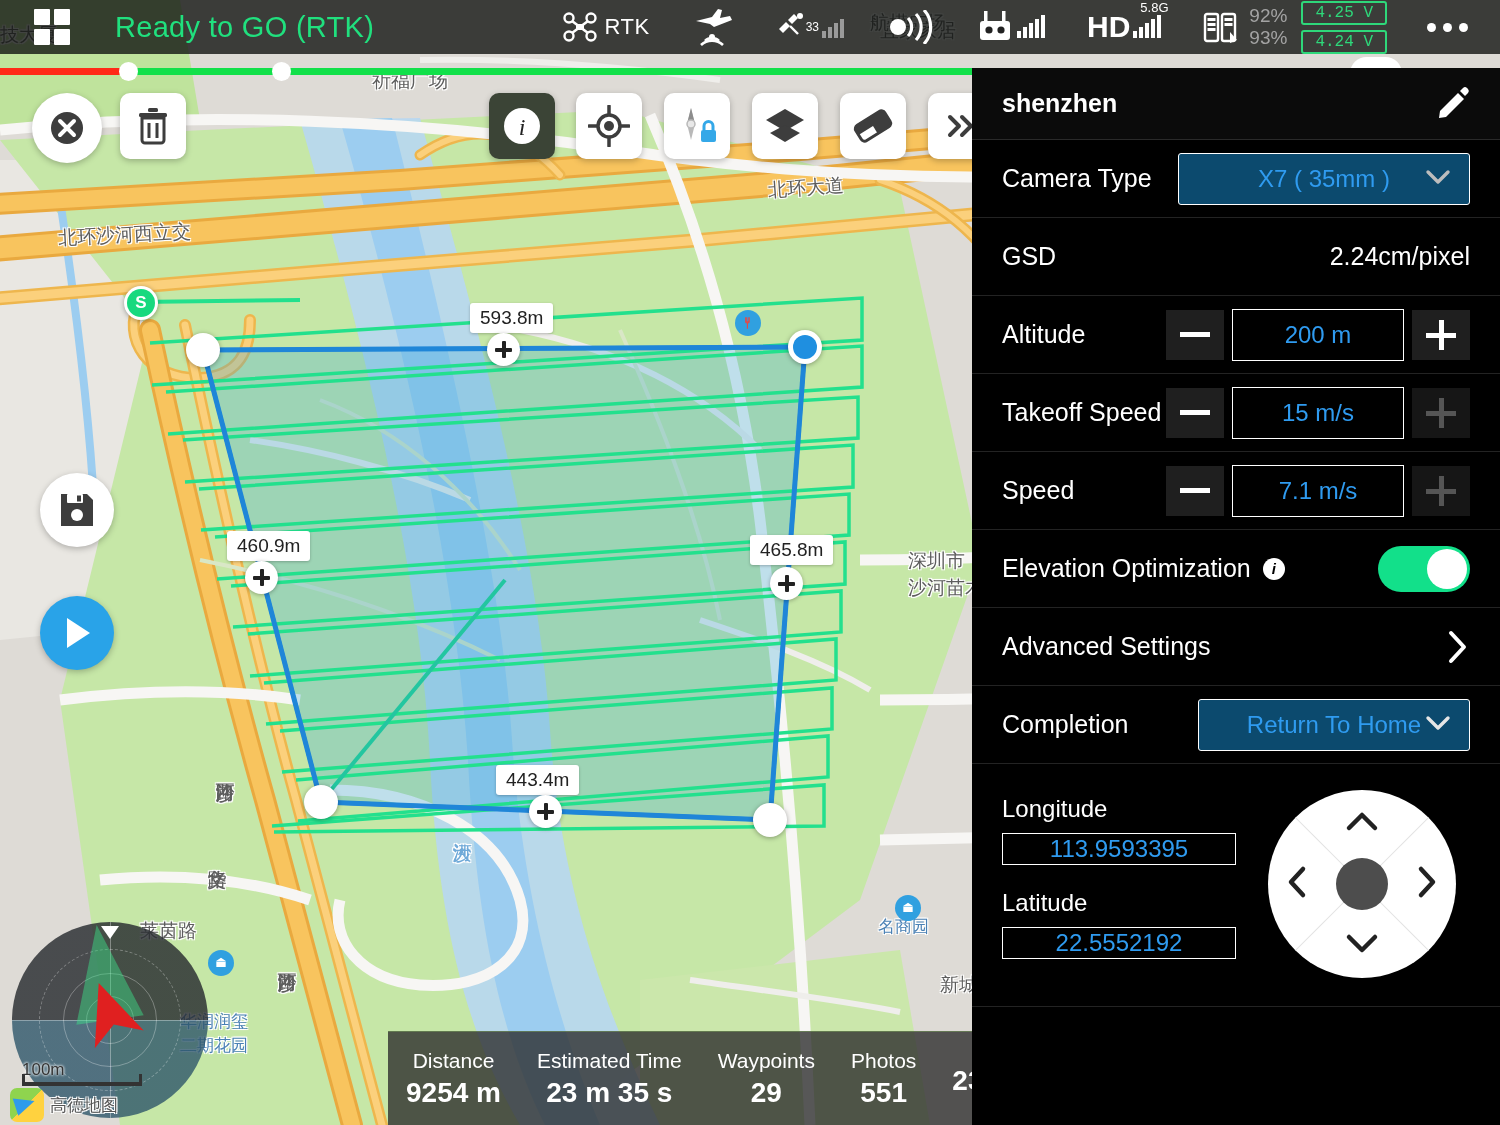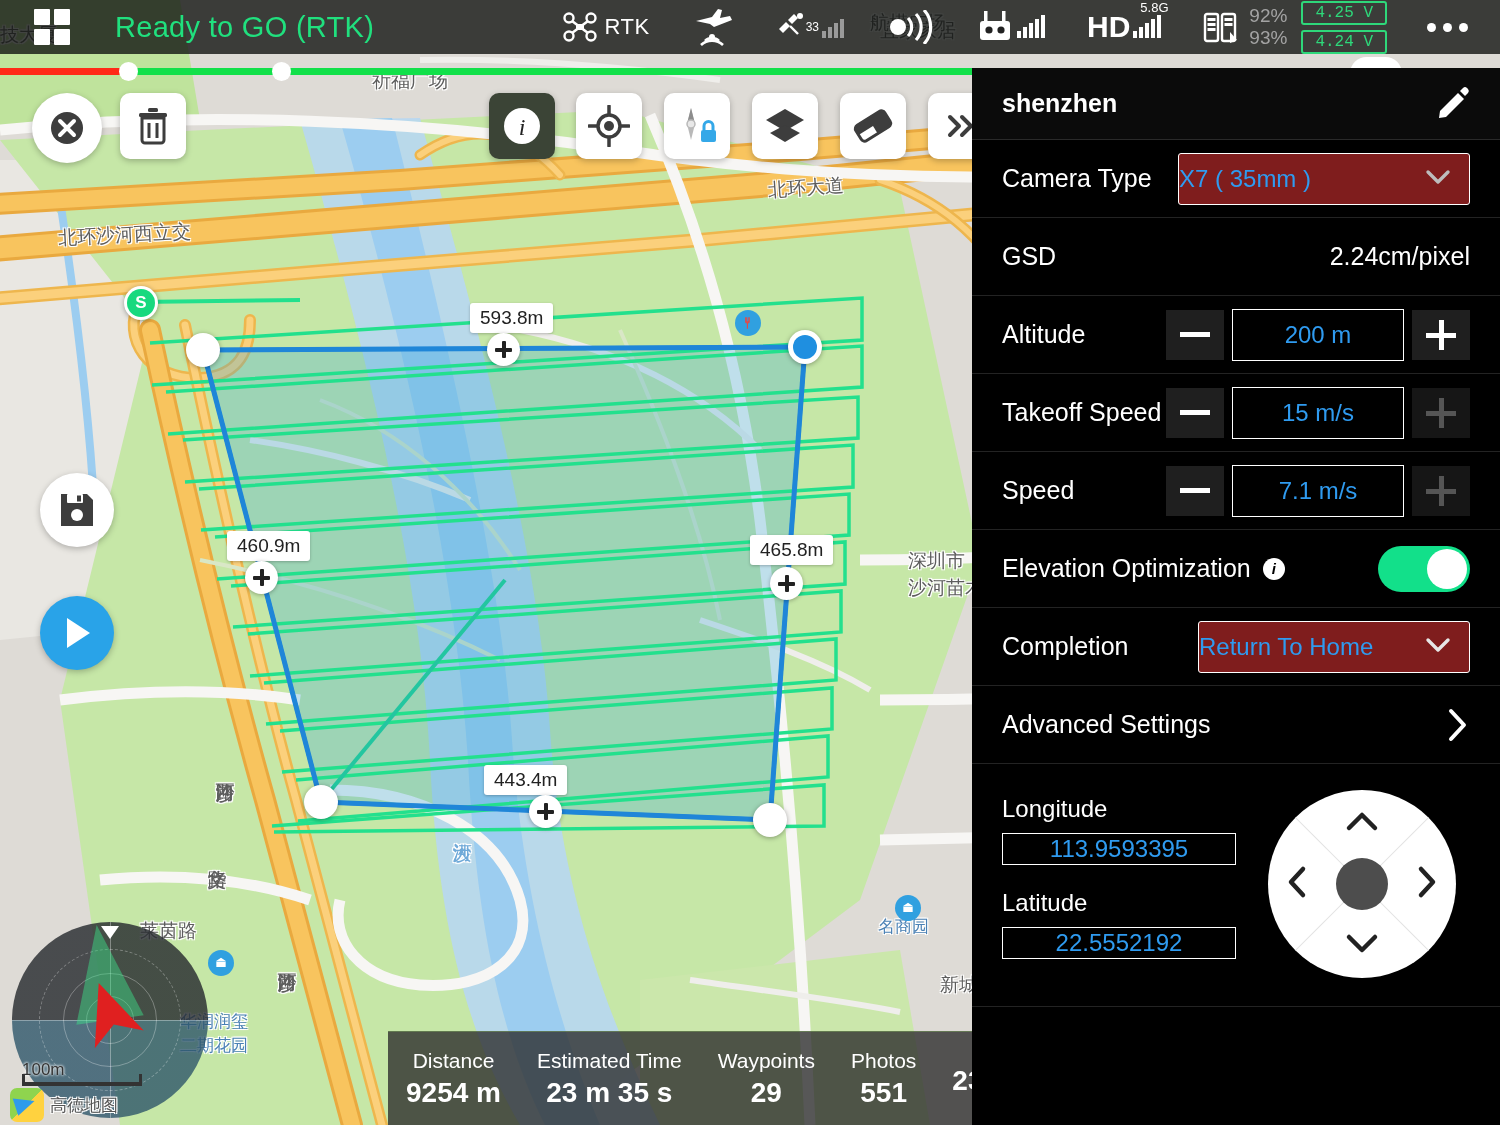--- a/index.html
+++ b/index.html
@@ -188,21 +188,21 @@
   #panel-title { color:#fff; font-size:25px; font-weight:bold; }
   #edit-icon { margin-left:auto; }
   .prow {
     display:flex; align-items:center; padding:0 30px; min-height:78px;
     border-bottom:1px solid #232323; color:#fff;
   }
   .prow .lbl { font-size:25px; color:#fff; }
   .prow .right { margin-left:auto; display:flex; align-items:center; }
   .dropdown {
     border:1px solid #fff; border-radius:3px; height:52px; min-width:292px;
-    display:flex; align-items:center; position:relative; background:#7f1d1d;
+    display:flex; align-items:center; justify-content:center; position:relative; background:#0c4a6e;
   }
   .dropdown .dval { color:#2f9bf0; font-size:24px; }
   .dropdown .chev { position:absolute; right:18px; }
   .readonly-val { color:#fff; font-size:25px; }
   .stepper { display:flex; align-items:center; gap:0; }
   .sbtn {
     width:58px; height:50px; background:#1f1f1f; display:flex; align-items:center; justify-content:center;
   }
   .sbtn i { display:block; background:#fff; }
   .sbtn.dim { background:#161616; }
@@ -387,21 +387,21 @@
     <div class="poi-dot" style="left:895px;top:895px;">
       <svg width="14" height="14" viewBox="0 0 24 24" fill="#fff">
           <path d="M4 10h16v9H4zM12 3l9 6H3z"></path>
         </svg>
     </div>
 
     <div id="distlabels">
         <div class="dist-label" style="left: 470px; top: 303px;">593.8m</div>
         <div class="dist-label" style="left: 227px; top: 531px;">460.9m</div>
         <div class="dist-label" style="left: 750px; top: 535px;">465.8m</div>
-        <div class="dist-label" style="left: 484px; top: 765px;">443.4m</div>
+        <div class="dist-label" style="left: 496px; top: 765px;">443.4m</div>
       </div>
     <div class="plus-node" style="left:487px;top:333px;"></div>
     <div class="plus-node" style="left:245px;top:561px;"></div>
     <div class="plus-node" style="left:770px;top:567px;"></div>
     <div class="plus-node" style="left:529px;top:795px;"></div>
 
     <div class="vertex start" style="left:124px;top:286px;"></div>
     <div class="vertex" style="left:186px;top:333px;"></div>
     <div class="vertex blue" style="left:788px;top:330px;"></div>
     <div class="vertex" style="left:304px;top:785px;"></div>
@@ -748,39 +748,39 @@
       <span class="lbl">Elevation Optimization</span>
       <span class="info-i">i</span>
       <span class="right">
         <span class="toggle">
             <span class="knob"></span>
           </span>
       </span>
     </div>
 
     <div class="prow">
+      <span class="lbl">Advanced Settings</span>
+      <span class="right">
+        <svg width="24" height="36" viewBox="0 0 24 36">
+            <path d="M5 4 L18 18 L5 32" stroke="#fff" stroke-width="4" fill="none" stroke-linecap="round" stroke-linejoin="round"></path>
+          </svg>
+      </span>
+    </div>
+
+    <div class="prow">
       <span class="lbl">Completion</span>
       <span class="right">
         <span class="dropdown" style="min-width:272px;">
           <span class="dval">Return To Home</span>
           <span class="chev">
             <svg width="26" height="16" viewBox="0 0 26 16">
                 <path d="M3 3 L13 13 L23 3" stroke="#e6e6e6" stroke-width="3.4" fill="none" stroke-linecap="round" stroke-linejoin="round"></path>
               </svg>
           </span>
         </span>
-      </span>
-    </div>
-
-    <div class="prow">
-      <span class="lbl">Advanced Settings</span>
-      <span class="right">
-        <svg width="24" height="36" viewBox="0 0 24 36">
-            <path d="M5 4 L18 18 L5 32" stroke="#fff" stroke-width="4" fill="none" stroke-linecap="round" stroke-linejoin="round"></path>
-          </svg>
       </span>
     </div>
 
     <div id="coord-row">
       <div class="coordwrap">
         <div class="coord-lbl">Longitude</div>
         <div class="coord-box">
           <span>113.9593395</span>
         </div>
         <div class="coord-lbl">Latitude</div>

